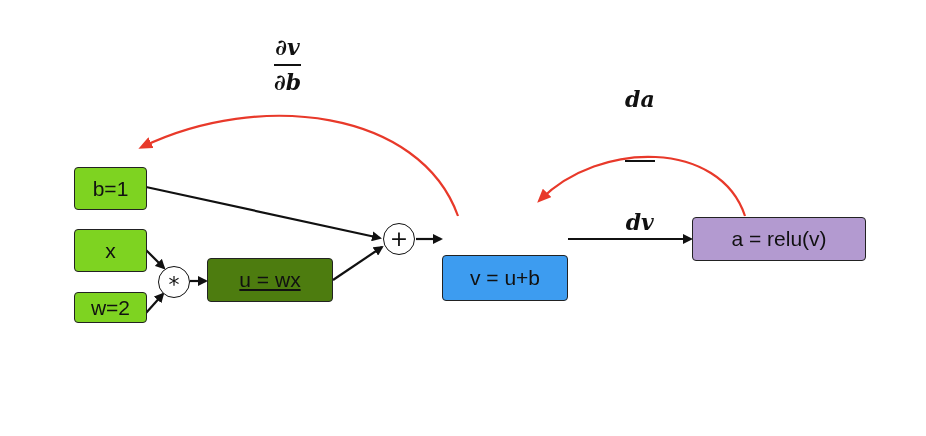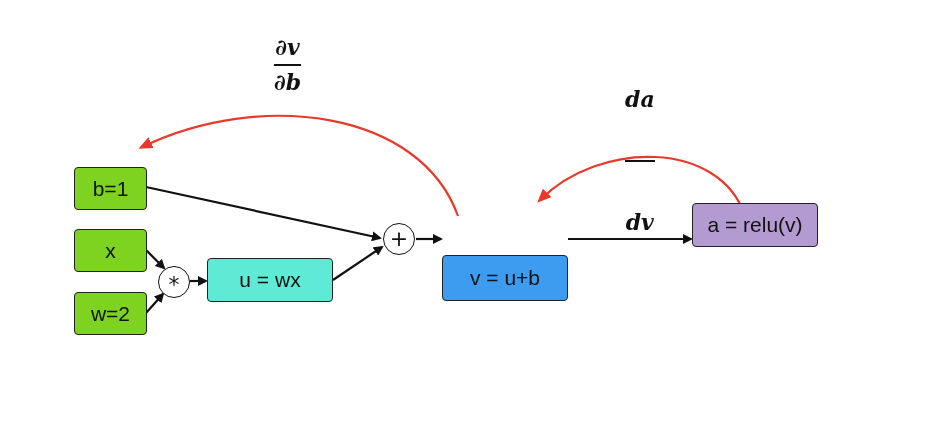--- a/index.html
+++ b/index.html
@@ -5,21 +5,21 @@
     html, body { margin: 0; padding: 0; background: #ffffff; }
     body { width: 926px; height: 436px; position: relative; overflow: hidden; font-family: "Liberation Sans", sans-serif; }
     svg#diagram { position: absolute; left: 0; top: 0; width: 926px; height: 436px; }
     .node {
       position: absolute; box-sizing: border-box;
       border: 1.2px solid #222; border-radius: 4px;
       display: flex; align-items: center; justify-content: center;
       font-family: "Liberation Sans", sans-serif; font-size: 21px; color: #111;
     }
     .green { background: #7ed321; }
-    .orange { background: #5eead4; }
+    .orange { background: #4d7c0f; text-decoration: underline; }
     .blue { background: #3d9cf0; margin-top: 39px; }
     .purple { background: #b39ad0; }
     .op {
       position: absolute; box-sizing: border-box;
       width: 32px; height: 32px; border-radius: 50%;
       border: 1.5px solid #111; background: #fff;
       display: flex; align-items: center; justify-content: center;
       font-family: "DejaVu Sans", sans-serif; font-size: 22px; color: #111; line-height: 1;
     }
     .frac {
@@ -52,30 +52,30 @@
   <path d="M458,216 C420,110 260,90 142,147" fill="none" stroke="#e8392a" stroke-width="2.2" marker-end="url(#arrowRed)"></path>
   <path d="M745,216 C720,140 600,140 540,200" fill="none" stroke="#e8392a" stroke-width="2.2" marker-end="url(#arrowRed)"></path>
 </svg>
 
 <div class="node green" style="left:74px; top:167px; width:73px; height:43px;">
   <span>b=1</span>
 </div>
 <div class="node green" style="left:74px; top:229px; width:73px; height:43px;">
   <span>x</span>
 </div>
-<div class="node green" style="left:74px; top:292px; width:73px; height:43px;">
+<div class="node green" style="left:74px; top:292px; width:73px; height:31px;">
   <span>w=2</span>
 </div>
 <div class="node orange" style="left:207px; top:258px; width:126px; height:44px;">
   <span>u = wx</span>
 </div>
 <div class="node blue" style="left:442px; top:216px; width:126px; height:46px;">
   <span>v = u+b</span>
 </div>
-<div class="node purple" style="left:692px; top:203px; width:126px; height:44px;">
+<div class="node purple" style="left:692px; top:217px; width:174px; height:44px;">
   <span>a = relu(v)</span>
 </div>
 
 <div class="op" style="left:158px; top:266px;">
   <span style="margin-top:6px;">*</span>
 </div>
 <div class="op" style="left:383px; top:223px;">
   <span>+</span>
 </div>
 

